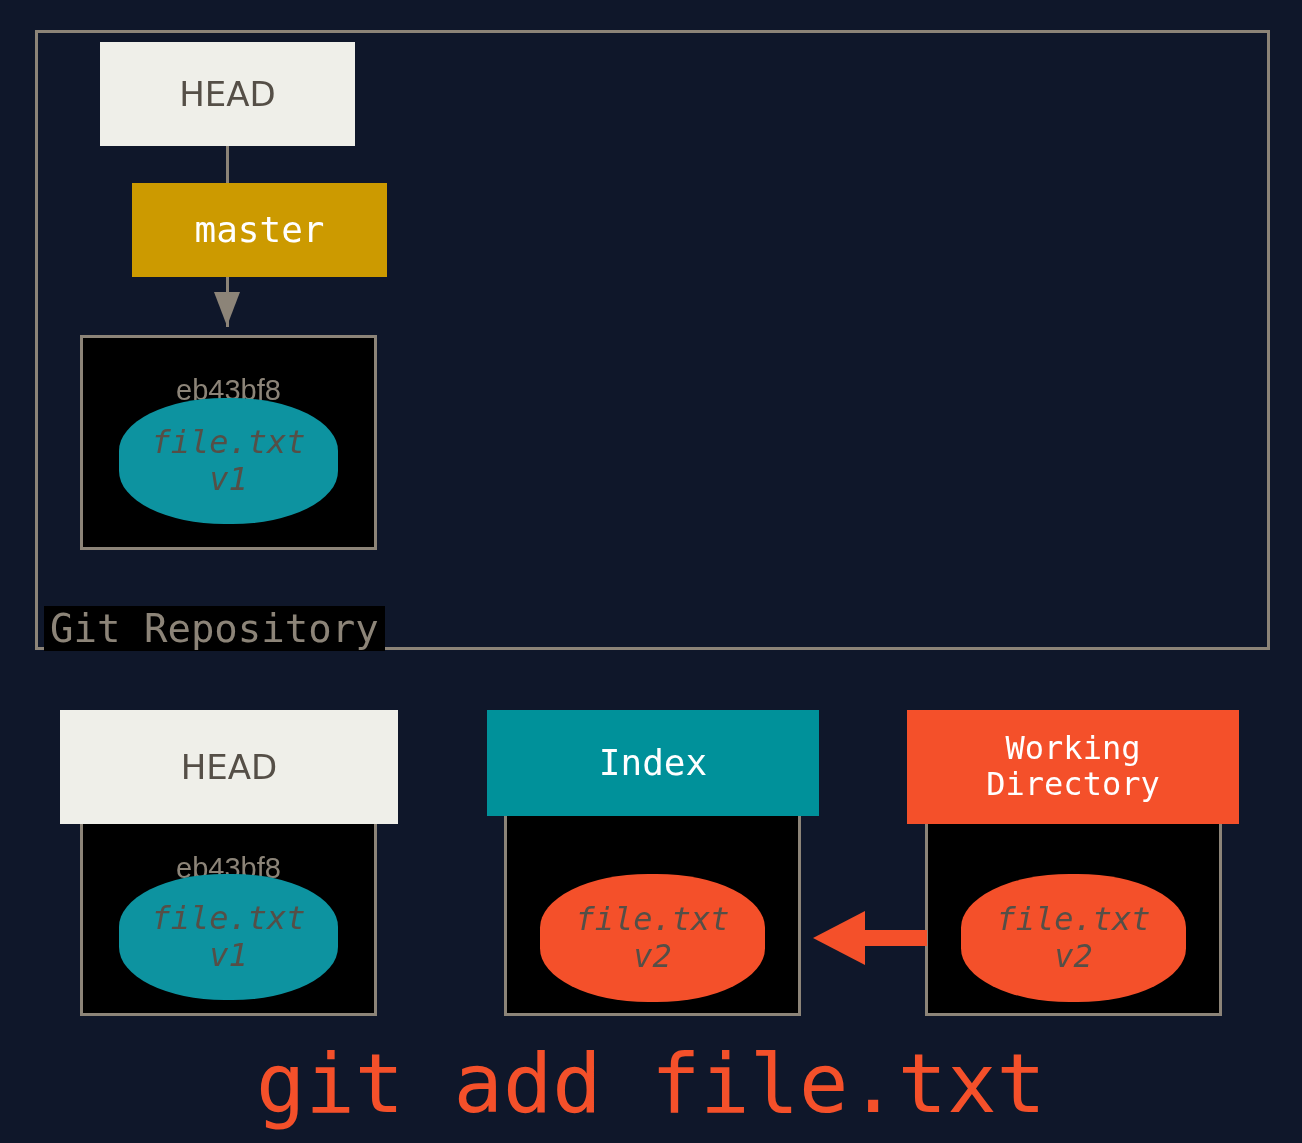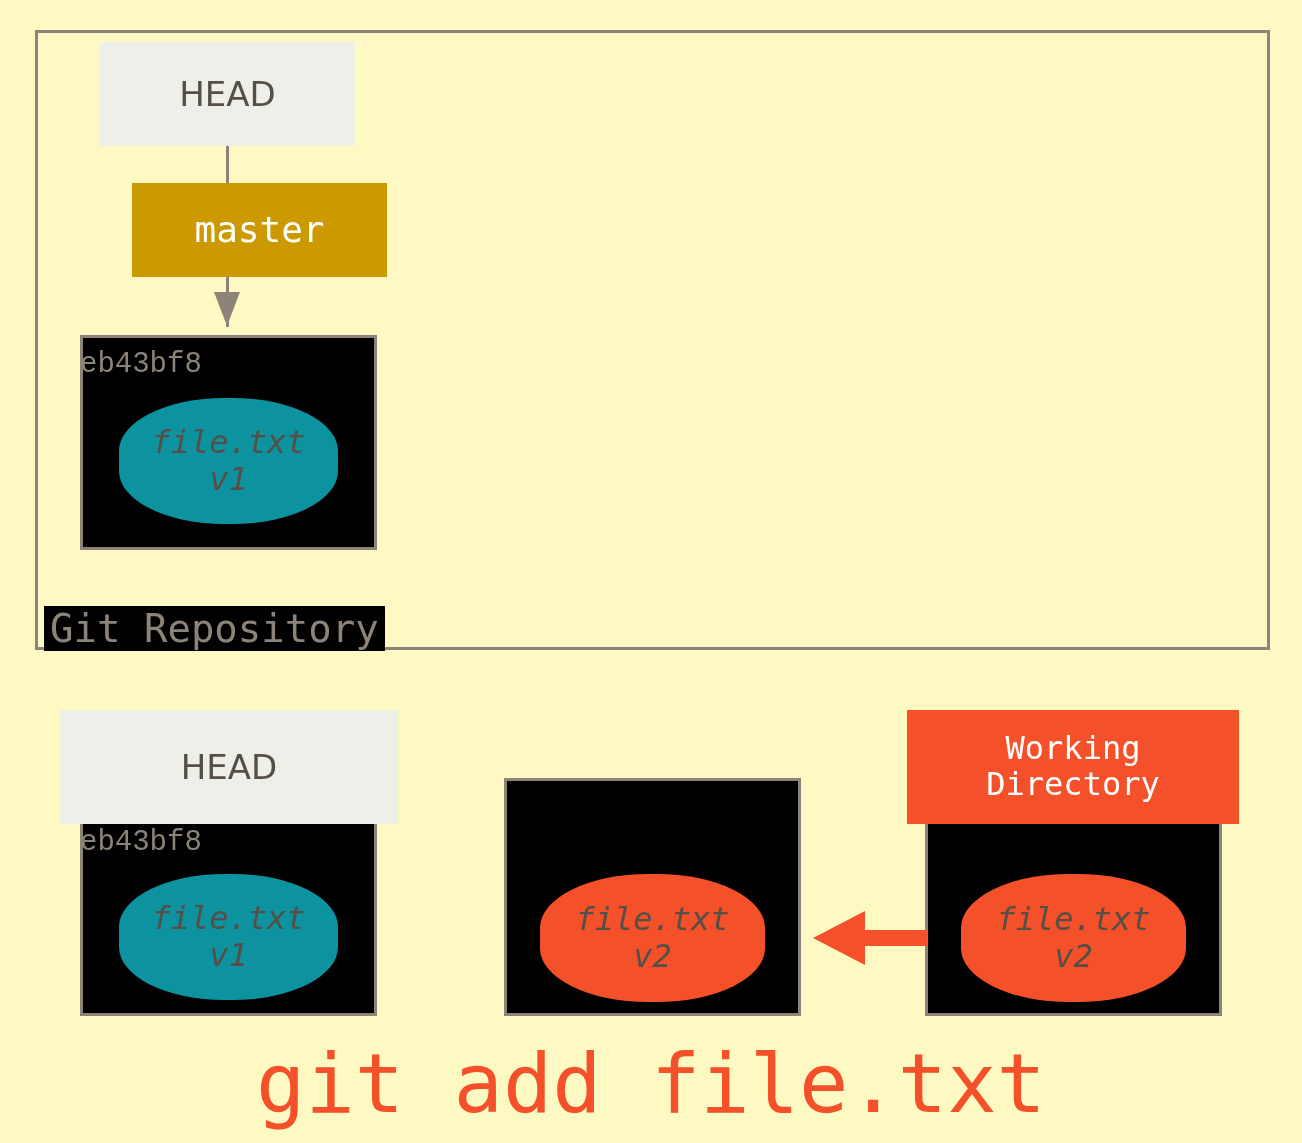--- a/index.html
+++ b/index.html
@@ -7,21 +7,21 @@
     padding: 0;
     background: #000000;
   }
   body {
     font-family: "DejaVu Sans Mono", monospace;
   }
   #stage {
     position: relative;
     width: 1302px;
     height: 1143px;
-    background: #fef9c3;
+    background: #0f172a;
     overflow: hidden;
   }
 
   
   .abs { position: absolute; }
 
   .panel-outline {
     border: 3px solid #8C8478;
     box-sizing: border-box;
     background: transparent;
@@ -76,22 +76,23 @@
     color: #554F47;
     line-height: 1.15;
     text-align: center;
     font-style: italic;
   }
   .blob-teal { background: #0D93A0; }
   .blob-orange { background: #F4502A; }
 
   .commit-id {
     color: #8C8478;
-    text-align: left;
-    font-family: Liberation Mono, monospace;
+    text-align: center;
+    font-family: Liberation Sans, sans-serif;
+    margin-top: 26px;
   }
 
   .section-caption {
     color: #8C8478;
     font-family: "DejaVu Sans Mono", monospace;
     background: #000000;
     padding: 0 6px;
     white-space: nowrap;
   }
 
@@ -159,20 +160,23 @@
   <div class="abs label-box head-box" style="left:60px; top:710px; width:338px; height:114px; font-size:34px;">
     <span>HEAD</span>
   </div>
   <div class="abs commit-id" style="left:80px; top:826px; width:297px; font-size:29px;">eb43bf8</div>
   <div class="abs blob blob-teal" style="left:119px; top:874px; width:219px; height:126px; font-size:32px;">
     <span>file.txt</span>
     <span>v1</span>
   </div>
 
   <div class="abs cell-box" style="left:504px; top:778px; width:297px; height:238px;"></div>
+  <div class="abs label-box index-box" style="left:487px; top:710px; width:332px; height:106px; font-size:36px;">
+    <span>Index</span>
+  </div>
   <div class="abs blob blob-orange" style="left:540px; top:874px; width:225px; height:128px; font-size:32px;">
     <span>file.txt</span>
     <span>v2</span>
   </div>
 
   <div class="abs cell-box" style="left:925px; top:778px; width:297px; height:238px;"></div>
   <div class="abs label-box wd-box" style="left:907px; top:710px; width:332px; height:114px; font-size:32px;">
     <span>Working
 Directory</span>
   </div>

